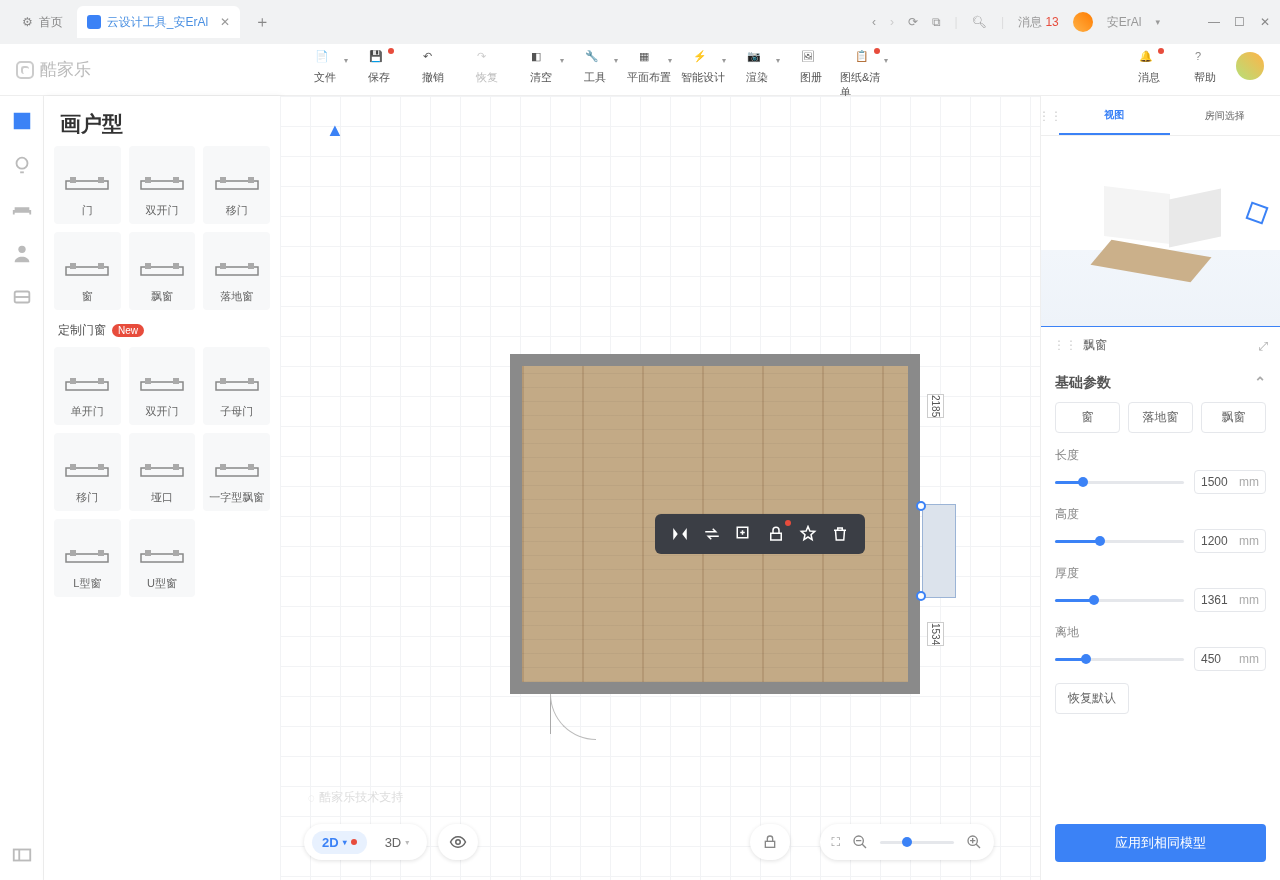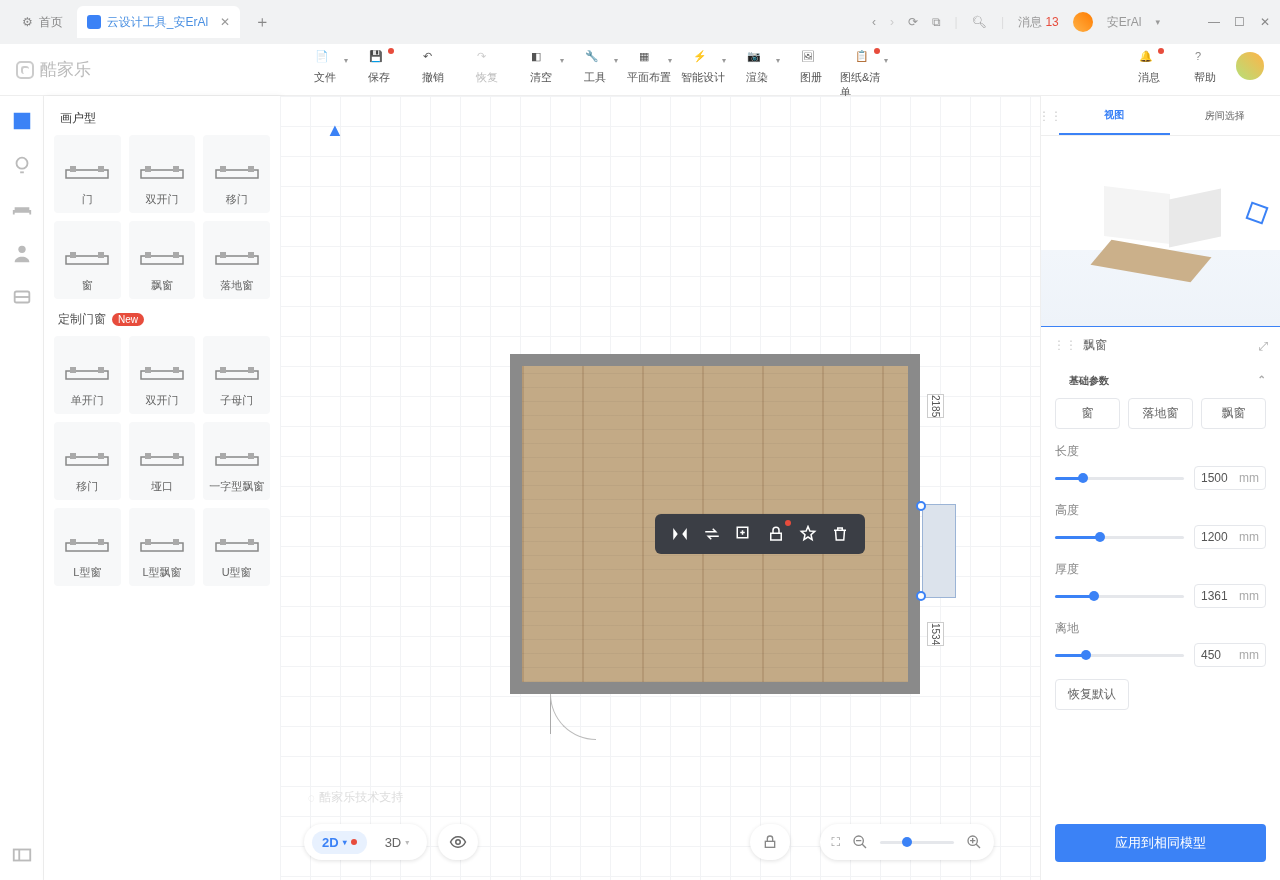--- a/index.html
+++ b/index.html
@@ -34,21 +34,21 @@
 .avatar-big { width: 28px; height: 28px; border-radius: 50%; background: linear-gradient(45deg,#b5e07a,#ffb347); margin-top: 2px; }
 
 
 .leftrail { position: absolute; left: 0; top: 96px; width: 44px; bottom: 0; background: #fff; border-right: 1px solid #eee; display: flex; flex-direction: column; align-items: center; padding-top: 14px; gap: 22px; }
 .rail-ic { width: 22px; height: 22px; color: #bbb; }
 .rail-ic.active { color: #3b82f6; }
 .rail-bottom { margin-top: auto; margin-bottom: 14px; }
 
 
 .leftpanel { position: absolute; left: 44px; top: 96px; width: 236px; bottom: 0; background: #fff; box-shadow: 2px 0 6px rgba(0,0,0,.06); display: flex; flex-direction: column; }
-.lp-title { font-size: 12px; font-weight: 400; padding: 14px 16px 8px; }
+.lp-title { font-size: 21px; font-weight: 700; padding: 14px 16px 8px; }
 .lp-scroll { overflow-y: auto; flex: 1; padding: 0 10px 10px; }
 .lp-grid { display: grid; grid-template-columns: repeat(3, 1fr); gap: 8px; }
 .lp-item { background: #f7f8f9; border-radius: 4px; height: 78px; display: flex; flex-direction: column; align-items: center; justify-content: center; gap: 6px; font-size: 11px; color: #666; position: relative; }
 .lp-item .thumb { width: 48px; height: 28px; display:flex; align-items:center; justify-content:center; }
 .lp-item .lbl { position: absolute; bottom: 6px; }
 .lp-section { display: flex; align-items: center; gap: 6px; font-size: 12px; color: #555; padding: 12px 4px 8px; }
 .new-badge { background: #e74c3c; color: #fff; font-size: 10px; padding: 1px 6px; border-radius: 8px; }
 
 
 .collapse { position: absolute; left: 280px; top: 480px; width: 14px; height: 40px; background: #fff; border: 1px solid #eee; border-left: none; border-radius: 0 6px 6px 0; display: flex; align-items: center; justify-content: center; color: #aaa; font-size: 10px; }
@@ -97,21 +97,21 @@
   overflow:hidden; }
 .mini3d .floor { position:absolute; left:60px; top:100px; width:100px; height:50px; background:#cbb08a; transform: skew(-40deg,10deg) scaleY(.5); }
 .mini3d .wallL { position:absolute; left:63px; top:54px; width:66px; height:50px; background:#f4f4f4; transform: skewY(7deg); }
 .mini3d .wallR { position:absolute; left:128px; top:58px; width:52px; height:48px; background:#e9e9e9; transform: skewY(-12deg); }
 .mini3d .cube { position:absolute; right:14px; top:68px; width:18px; height:18px; border:2px solid #3b82f6; transform: rotate(20deg); }
 
 .prop-hdr { display:flex; align-items:center; justify-content:space-between; padding:10px 12px; border-top:1px solid #3b82f6; color:#666; }
 .prop-hdr .grip2 { color:#ccc; margin-right:6px; }
 .prop-hdr .expand { color:#aaa; }
 .prop-sec { padding: 10px 14px; }
-.prop-sec-h { display:flex; justify-content:space-between; align-items:flex-start; font-size:10px; color:#555; font-weight:600; margin-bottom:10px;margin-left:14px; }
+.prop-sec-h { display:flex; justify-content:space-between; align-items:flex-start; font-size:14px; color:#555; font-weight:600; margin-bottom:10px; }
 .pillrow { display:flex; gap:8px; margin-bottom:14px; }
 .pill { flex:1; border:1px solid #e5e7eb; border-radius:4px; text-align:center; padding:6px 0; font-size:12px; color:#666; }
 .param { margin-bottom:12px; }
 .param .pl { font-size:12px; color:#888; margin-bottom:6px; }
 .param .row { display:flex; align-items:center; gap:10px; }
 .slider { flex:1; height:3px; background:#e5e7eb; border-radius:2px; position:relative; }
 .slider .fill { position:absolute; left:0; top:0; bottom:0; background:#3b82f6; border-radius:2px; }
 .slider .kn { position:absolute; top:-4px; width:10px; height:10px; background:#3b82f6; border-radius:50%; }
 .valbox { width:72px; border:1px solid #e5e7eb; border-radius:4px; padding:4px 6px; display:flex; justify-content:space-between; align-items:center; font-size:12px; color:#555; }
 .valbox .u { color:#aaa; }
@@ -393,30 +393,20 @@
           <span class="lbl">L型窗</span>
         </div>
         <div class="lp-item">
           <div class="thumb">
             <svg width="46" height="24" viewBox="0 0 46 24">
               <rect x="2" y="8" width="42" height="8" fill="none" stroke="#888" stroke-width="1.5"></rect>
               <rect x="6" y="4" width="6" height="6" fill="#aaa"></rect>
               <rect x="34" y="4" width="6" height="6" fill="#aaa"></rect>
             </svg>
           </div>
-          <span class="lbl">L型飘窗</span>
-        </div>
-        <div class="lp-item">
-          <div class="thumb">
-            <svg width="46" height="24" viewBox="0 0 46 24">
-              <rect x="2" y="8" width="42" height="8" fill="none" stroke="#888" stroke-width="1.5"></rect>
-              <rect x="6" y="4" width="6" height="6" fill="#aaa"></rect>
-              <rect x="34" y="4" width="6" height="6" fill="#aaa"></rect>
-            </svg>
-          </div>
           <span class="lbl">U型窗</span>
         </div>
       </div>
   </div>
 </div>
 
 <div class="collapse">‹</div>
 
 <div class="canvas">
   <div class="north">▲</div>

